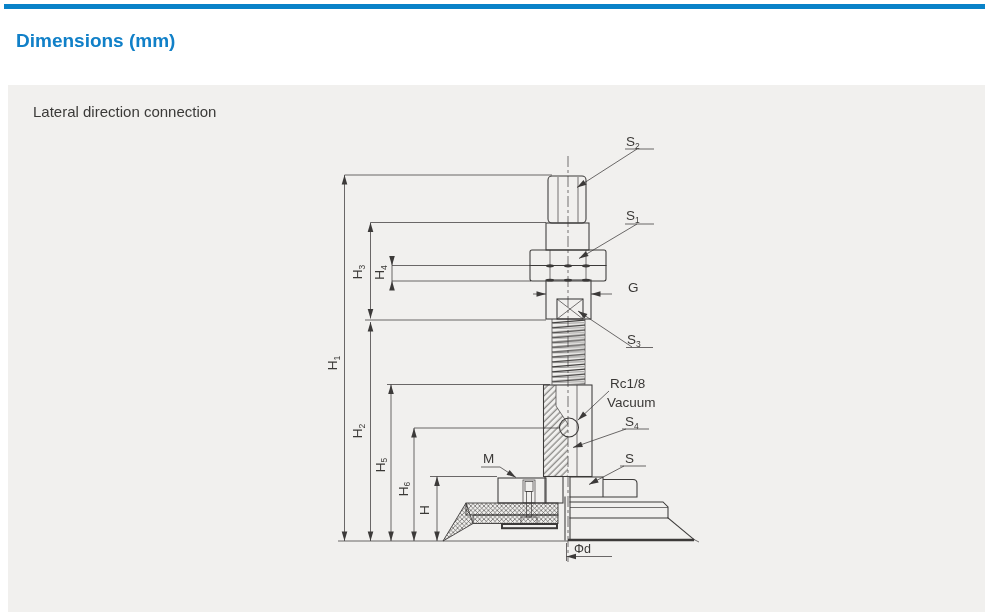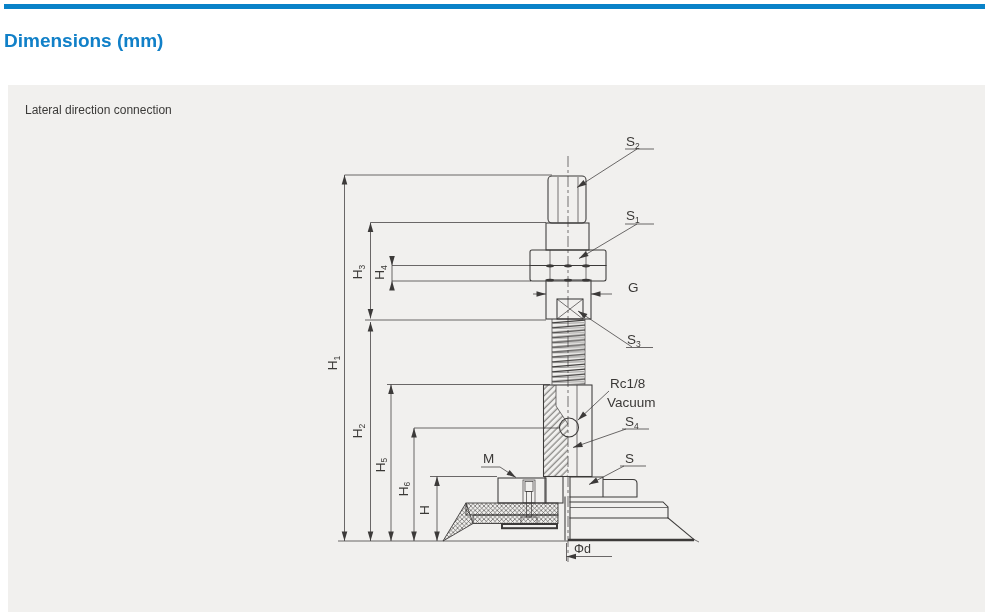--- a/index.html
+++ b/index.html
@@ -1,23 +1,23 @@
 <!DOCTYPE html>
 <html><head>
 <meta charset="utf-8">
 <style>
   html,body{margin:0;padding:0}
   body{
     width:985px;height:612px;position:relative;overflow:hidden;
     background:#ffffff;font-family:"Liberation Sans",sans-serif;
   }
   .top-bar{position:absolute;left:4px;top:4px;right:0;height:5px;background:#0982c8}
-  .title{position:absolute;left:4px;top:30px;font-size:19px;font-weight:bold;color:#1180c8}
+  .title{position:absolute;left:16px;top:30px;font-size:19px;font-weight:bold;color:#1180c8}
   .panel{position:absolute;left:8px;top:85px;right:0;bottom:0;background:#f1f0ee}
-  .section-label{position:absolute;left:25px;top:103px;font-size:12px;color:#3b3a38}
+  .section-label{position:absolute;left:33px;top:103px;font-size:15px;color:#3b3a38}
   svg.drawing{position:absolute;left:0;top:0}
 
   
   .ln{stroke:#3c3a39;stroke-width:1.05;fill:none;stroke-linecap:square}
   .thin{stroke:#3c3a39;stroke-width:0.7;fill:none}
   .dim{stroke:#3c3a39;stroke-width:0.75;fill:none}
   .thick{stroke:#3c3a39;stroke-width:2.4;fill:none}
   .cl{stroke:#3c3a39;stroke-width:0.7;fill:none;stroke-dasharray:11 3 3 3}
   svg text{font-family:"Liberation Sans",sans-serif;fill:#3a3836;font-size:13.5px}
   .sub{font-size:8.5px}

